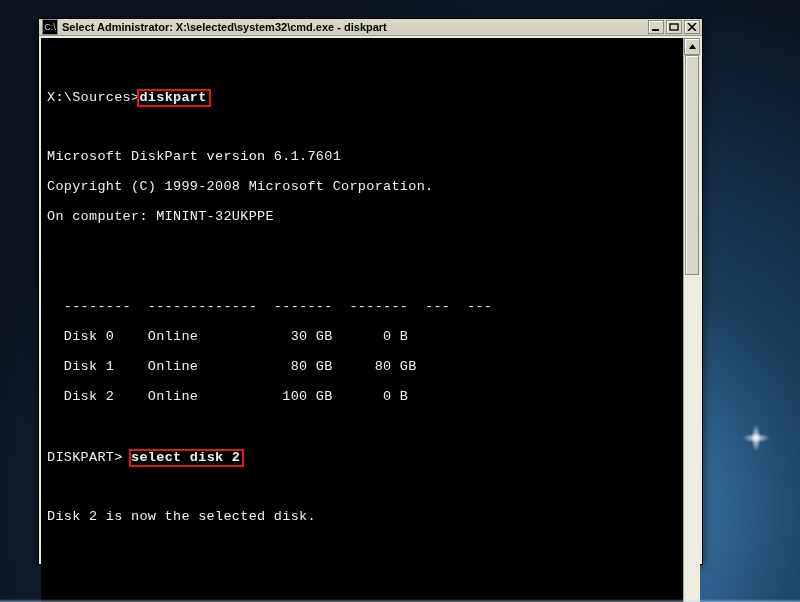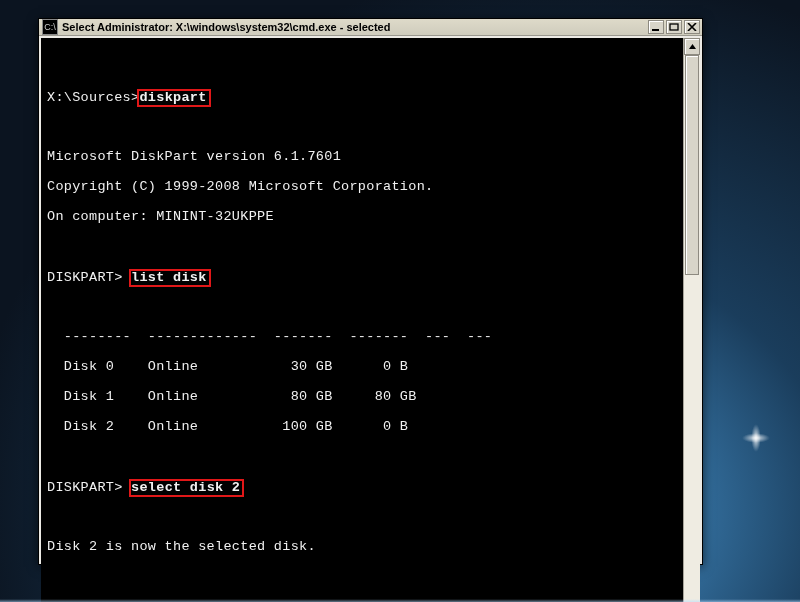--- a/index.html
+++ b/index.html
@@ -140,21 +140,21 @@
 <body>
 
 <div class="decor"></div>
 
 <div class="window">
   <div class="titlebar">
     <div class="icon-box">
         <span>C:\</span>
       </div>
     <span class="title">Select Administrator: </span>
-    <span class="title2">X:\windows\system32\cmd.exe - selected</span>
+    <span class="title2">X:\selected\system32\cmd.exe - diskpart</span>
     <div class="tb-buttons">
       <div class="tb-btn">
         <svg width="10" height="8" viewBox="0 0 10 8">
             <rect x="1" y="6" width="7" height="2" fill="#000"></rect>
           </svg>
       </div>
       <div class="tb-btn">
         <svg width="10" height="8" viewBox="0 0 10 8">
             <rect x="1" y="1" width="8" height="6" fill="none" stroke="#000" stroke-width="1.3"></rect>
           </svg>
@@ -169,21 +169,20 @@
 
   <div class="client">
     <div class="terminal">
 <div class="row"></div>
 <div class="row"><span>X:\Sources&gt;</span><span class="hl">diskpart</span></div>
 <div class="row"></div>
 <div class="row">Microsoft DiskPart version 6.1.7601</div>
 <div class="row">Copyright (C) 1999-2008 Microsoft Corporation.</div>
 <div class="row">On computer: MININT-32UKPPE</div>
 <div class="row"></div>
-<div class="row"><span>DISKPART&gt;</span> <span class="hl">list disk</span></div>
 <div class="row"></div>
 <div class="row">  --------  -------------  -------  -------  ---  ---</div>
 <div class="row">  Disk 0    Online           30 GB      0 B</div>
 <div class="row">  Disk 1    Online           80 GB     80 GB</div>
 <div class="row">  Disk 2    Online          100 GB      0 B</div>
 <div class="row"></div>
 <div class="row"><span>DISKPART&gt;</span> <span class="hl">select disk 2</span></div>
 <div class="row"></div>
 <div class="row">Disk 2 is now the selected disk.</div>
 <div class="row"></div>

